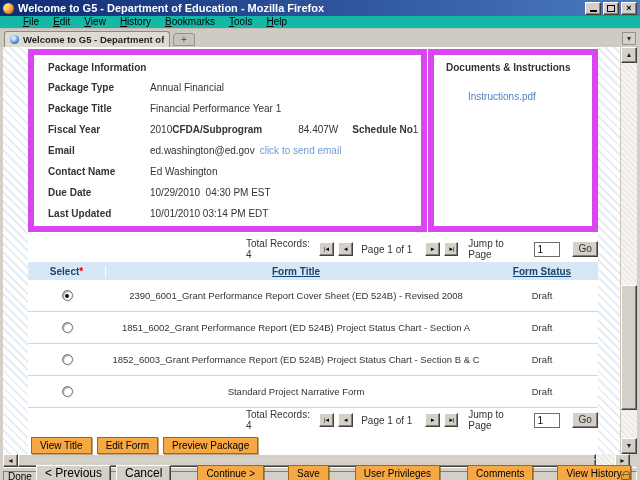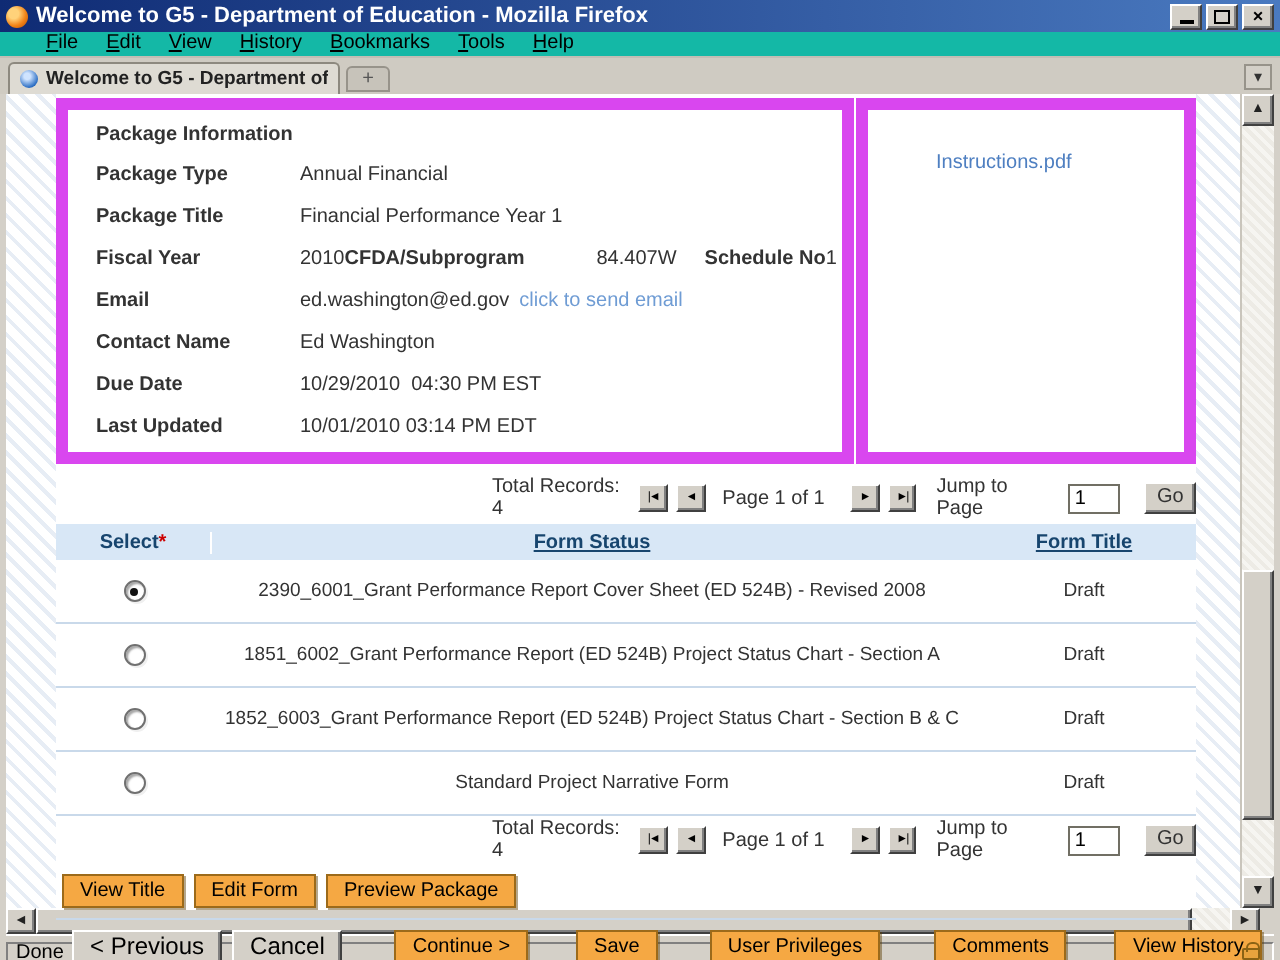--- a/index.html
+++ b/index.html
@@ -177,42 +177,43 @@
             <span class="info-label">Due Date</span>
             <span>10/29/2010  04:30 PM EST</span>
           </div>
           <div class="info-row">
             <span class="info-label">Last Updated</span>
             <span>10/01/2010 03:14 PM EDT</span>
           </div>
         </div>
 
         <div class="panel panel-right">
+          <div class="section-title">Documents &amp; Instructions</div>
           <a class="docs-link">Instructions.pdf</a>
         </div>
       </div>
 
       <div class="pager" style="margin-top:7px">
         <span class="spacer"></span>
         <span class="pager-total">Total Records: 4</span>
         <span class="nav-btn">|◄</span>
         <span class="nav-btn">◄</span>
         <span class="pager-page">Page 1 of 1</span>
         <span class="nav-btn">►</span>
         <span class="nav-btn">►|</span>
         <span class="pager-jump">Jump to Page</span>
         <input class="jump-input" value="1" style="">
         <span class="go-btn">Go</span>
       </div>
 
       <div class="ftable">
         <div class="frow fhead">
           <div class="sel-h"><span>Select</span><span class="req">*</span></div>
+          <div><span class="col-link">Form Title</span></div>
           <div><span class="col-link">Form Status</span></div>
-          <div><span class="col-link">Form Title</span></div>
         </div>
 
         <div class="frow fbody">
           <div>
               <input type="radio" name="formsel" class="radio row-radio" checked="" style="">
             </div>
           <div class="fcell">2390_6001_Grant Performance Report Cover Sheet (ED 524B) - Revised 2008</div>
           <div class="fcell">Draft</div>
         </div>
         <div class="frow fbody">

